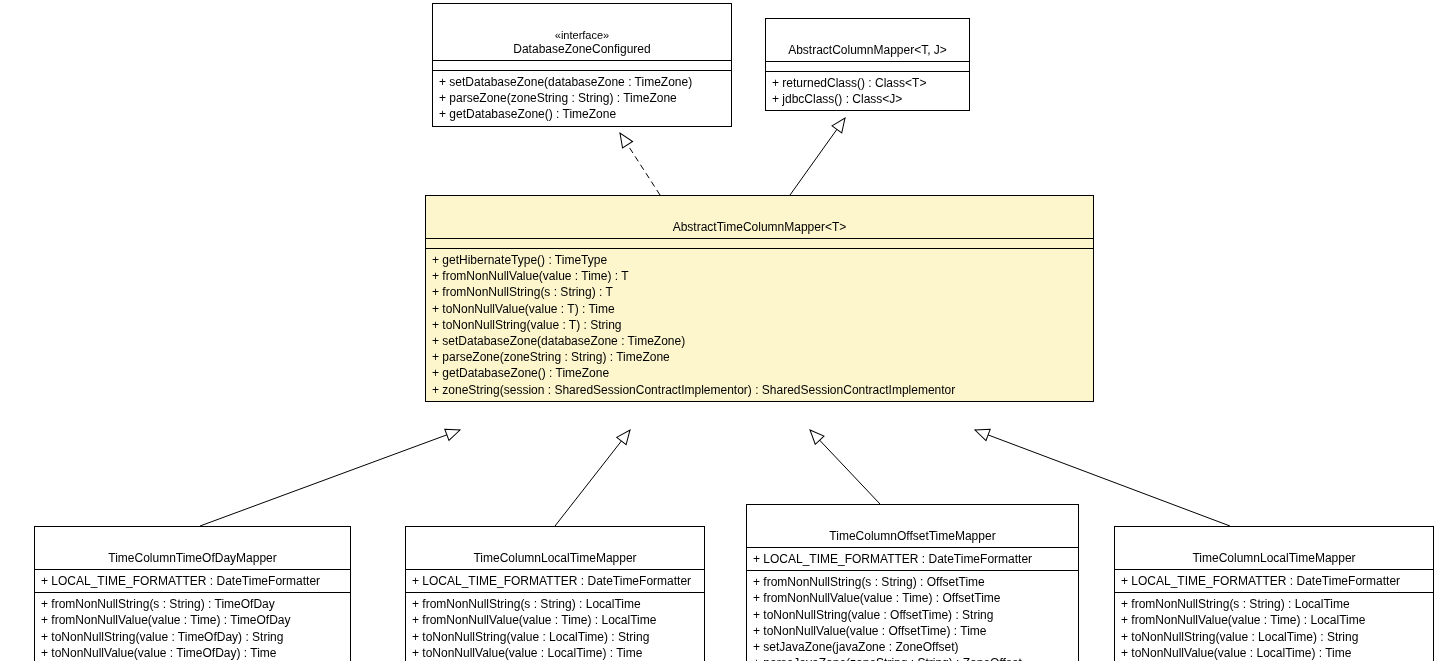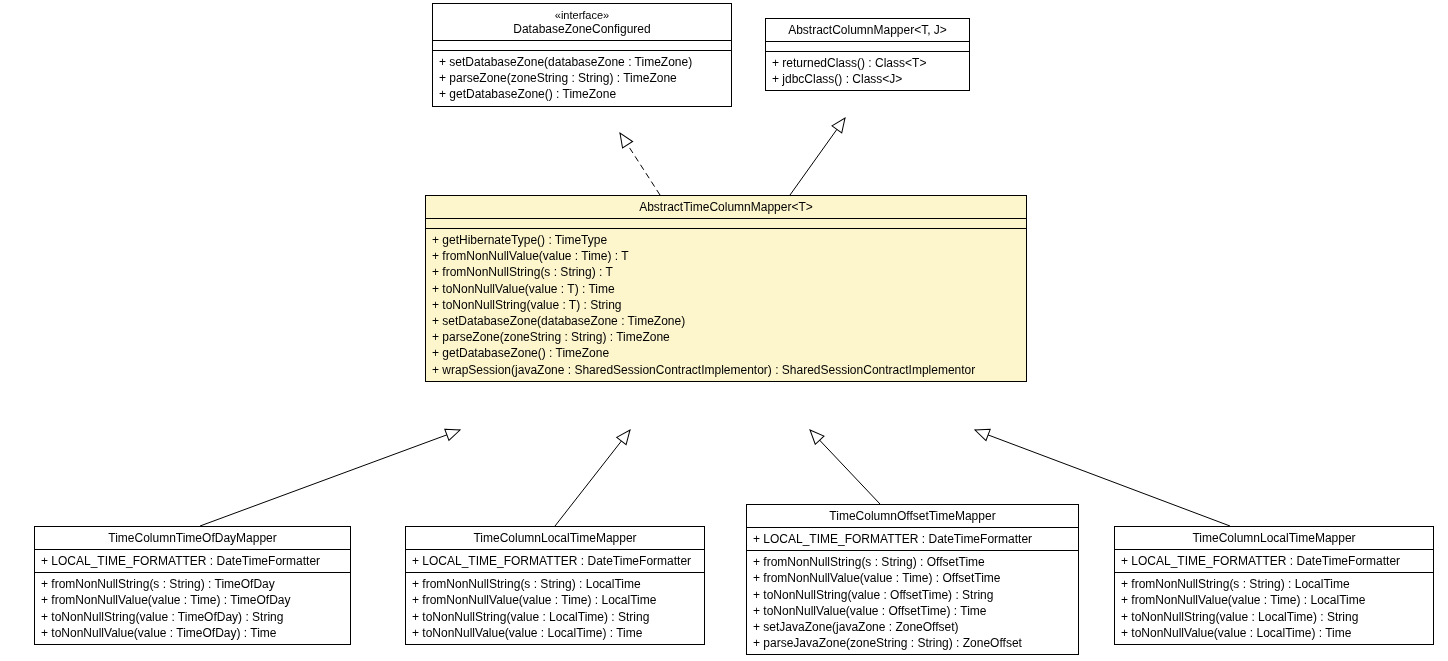--- a/index.html
+++ b/index.html
@@ -22,20 +22,21 @@
     .uml-section {
       border-bottom: 1px solid #000;
       padding: 3px 6px;
     }
     .uml-section:last-child {
       border-bottom: none;
     }
     .uml-title {
       text-align: center;
       padding: 4px 6px;
+      margin-top: 20px;
     }
     .uml-title .stereotype {
       font-size: 11px;
     }
     .uml-title .name {
       display: block;
     }
     .italic { }
     .uml-member {
       white-space: nowrap;
@@ -90,35 +91,35 @@
   <div class="uml-section uml-title">
     <span class="name italic">AbstractColumnMapper&lt;T, J&gt;</span>
   </div>
   <div class="uml-section" style="height:10px"></div>
   <div class="uml-section">
     <div class="uml-member italic">+ returnedClass() : Class&lt;T&gt;</div>
     <div class="uml-member italic">+ jdbcClass() : Class&lt;J&gt;</div>
   </div>
 </div>
 
-<div class="uml-box highlighted" style="left:425px;top:195px;width:602px">
+<div class="uml-box highlighted" style="left:425px;top:195px;width:669px">
   <div class="uml-section uml-title">
     <span class="name italic">AbstractTimeColumnMapper&lt;T&gt;</span>
   </div>
   <div class="uml-section" style="height:10px"></div>
   <div class="uml-section" id="atcm-methods">
       <div class="uml-member">+ getHibernateType() : TimeType</div>
       <div class="uml-member italic">+ fromNonNullValue(value : Time) : T</div>
       <div class="uml-member italic">+ fromNonNullString(s : String) : T</div>
       <div class="uml-member italic">+ toNonNullValue(value : T) : Time</div>
       <div class="uml-member italic">+ toNonNullString(value : T) : String</div>
       <div class="uml-member">+ setDatabaseZone(databaseZone : TimeZone)</div>
       <div class="uml-member">+ parseZone(zoneString : String) : TimeZone</div>
       <div class="uml-member">+ getDatabaseZone() : TimeZone</div>
-      <div class="uml-member">+ wrapSession(javaZone : SharedSessionContractImplementor) : SharedSessionContractImplementor</div>
+      <div class="uml-member">+ zoneString(session : SharedSessionContractImplementor) : SharedSessionContractImplementor</div>
     </div>
 </div>
 
 <div class="uml-box" style="left:34px;top:526px;width:317px">
   <div class="uml-section uml-title">
       <span class="name">TimeColumnTimeOfDayMapper</span>
     </div>
   <div class="uml-section">
       <div class="uml-member">+ LOCAL_TIME_FORMATTER : DateTimeFormatter</div>
     </div>

